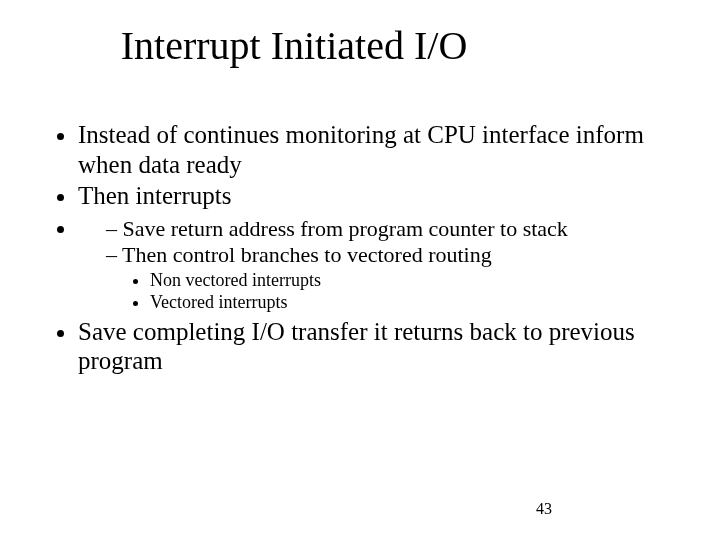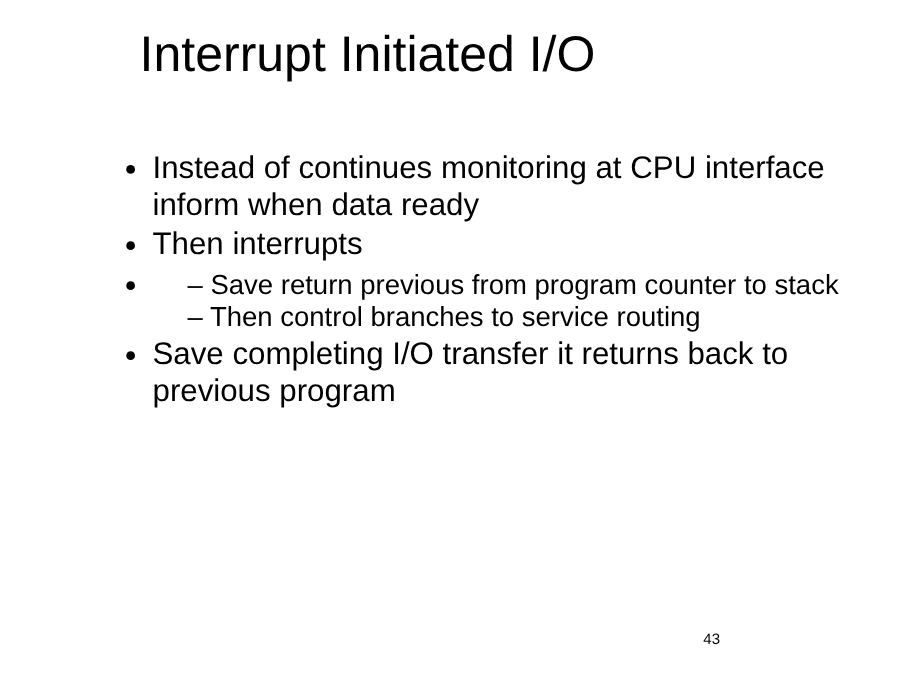--- a/index.html
+++ b/index.html
@@ -10,20 +10,21 @@
     background: #ffffff;
     font-family: Arial, Helvetica, sans-serif;
     color: #000000;
     overflow: hidden;
   }
   .slide {
     position: relative;
     width: 588px;
     height: 540px;
     box-sizing: border-box;
+    font-family: Liberation Serif, serif;
   }
   .title {
     position: absolute;
     top: 22px;
     left: 0;
     width: 100%;
     text-align: center;
     font-size: 40px;
     font-weight: normal;
     letter-spacing: 0px;
@@ -36,21 +37,20 @@
     font-size: 25px;
     line-height: 1.18;
   }
   ul.lvl1 {
     list-style: disc;
     margin: 0;
     padding-left: 24px;
   }
   ul.lvl1 > li {
     margin-bottom: 2px;
-    margin-left: 44px;
   }
   ul.lvl2 {
     list-style: none;
     margin: 2px 0 2px 0;
     padding-left: 28px;
     font-size: 22px;
   }
   ul.lvl2 > li::before {
     content: "– ";
   }
@@ -62,40 +62,44 @@
     margin: 2px 0 4px 0;
     padding-left: 44px;
     font-size: 18px;
   }
   ul.lvl3 > li {
     margin-bottom: 0px;
   }
   .pagenum {
     position: absolute;
     bottom: 22px;
-    right: 12px;
-    font-size: 12px;
+    right: 36px;
+    font-size: 16px;
   }
 </style>
 </head>
 <body>
 
 <div class="slide">
 
   <div class="title">Interrupt Initiated I/O</div>
 
   <div class="body">
     <ul class="lvl1">
       <li>Instead of continues monitoring at CPU interface inform when data ready</li>
       <li>Then interrupts</li>
       <li>
         <ul class="lvl2">
-          <li>Save return previous from program counter to stack</li>
+          <li>Save return address from program counter to stack</li>
           <li>
-            <span>Then control branches to service routing</span>
+            <span>Then control branches to vectored routing</span>
+            <ul class="lvl3">
+              <li>Non vectored interrupts</li>
+              <li>Vectored interrupts</li>
+            </ul>
           </li>
         </ul>
       </li>
       <li>Save completing I/O transfer it returns back to previous program</li>
     </ul>
   </div>
 
   <div class="pagenum">43</div>
 
 </div>

